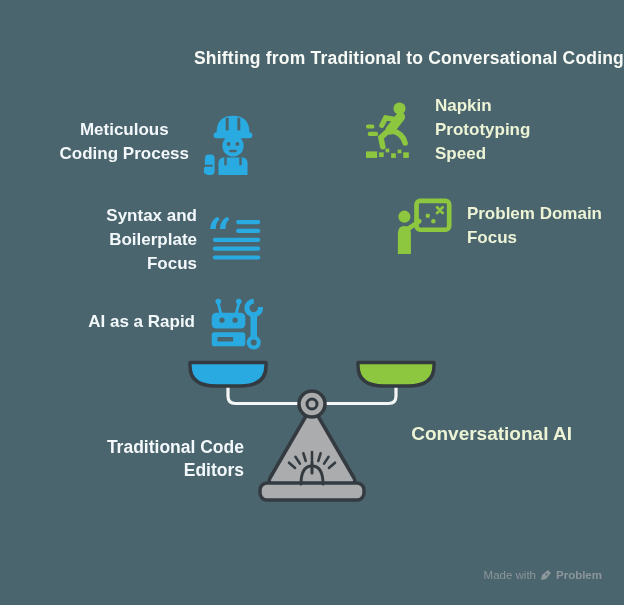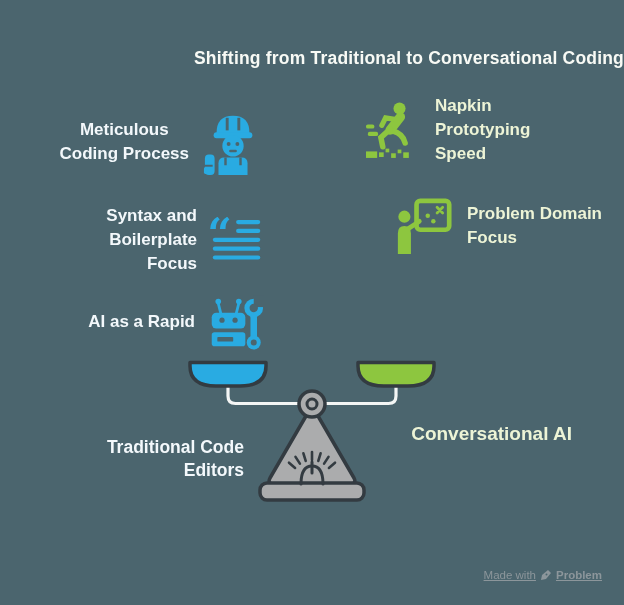--- a/index.html
+++ b/index.html
@@ -32,21 +32,21 @@
   #row-l3{top:290px; height:64px;}
   #row-r1{top:96px;  height:68px;}
   #row-r2{top:192px; height:68px;justify-content:flex-end;}
   #row-r3{top:279px; height:62px;}
   .scale-svg{position:absolute; left:0; top:0; width:624px; height:605px;}
   .scale-label{position:absolute; font-weight:700; white-space:pre-line; text-align:right;}
   .label-traditional{left:38px; top:436px; width:206px; font-size:17.5px; line-height:23px; color:var(--left-text);}
   .label-conversational{left:388px; top:423px; width:184px; font-size:19px; color:var(--right-text);}
   .watermark{
     position:absolute; top:569px; right:22px; display:flex; align-items:center; gap:4px;
-    color:var(--watermark-gray); font-size:11.5px;text-decoration:underline;
+    color:var(--watermark-gray); font-size:11.5px;
   }
   .watermark .brand{font-weight:600;}
 </style>
 </head>
 <body>
 
 <div class="canvas">
 
   <h1 class="title">Shifting from Traditional to Conversational Coding</h1>
 

